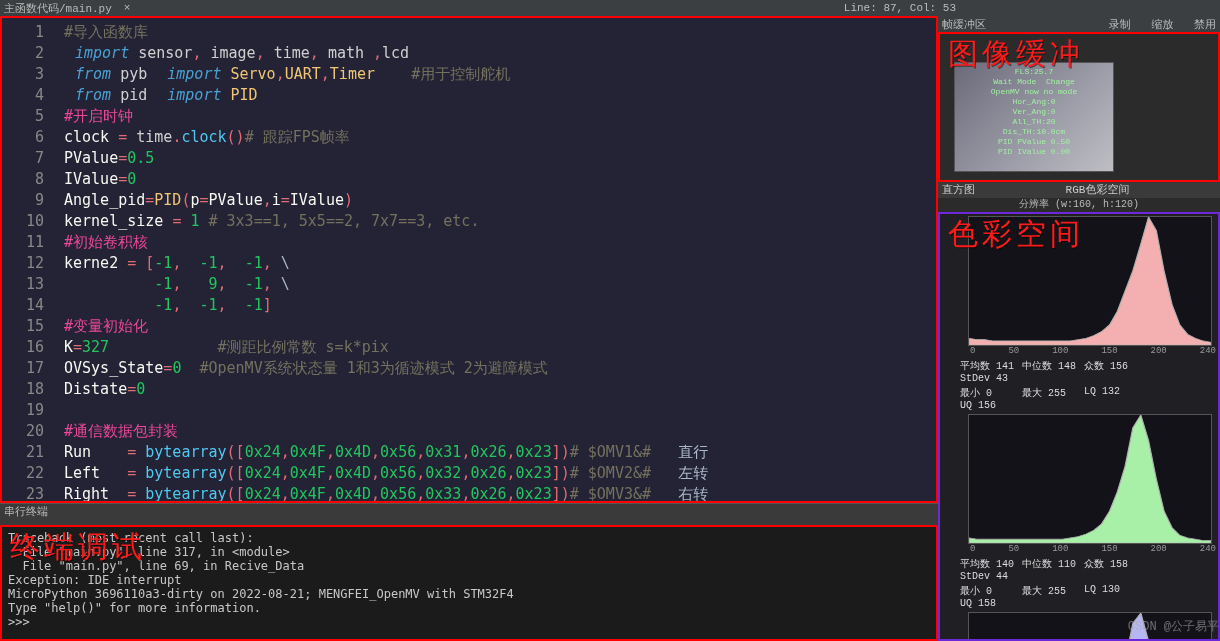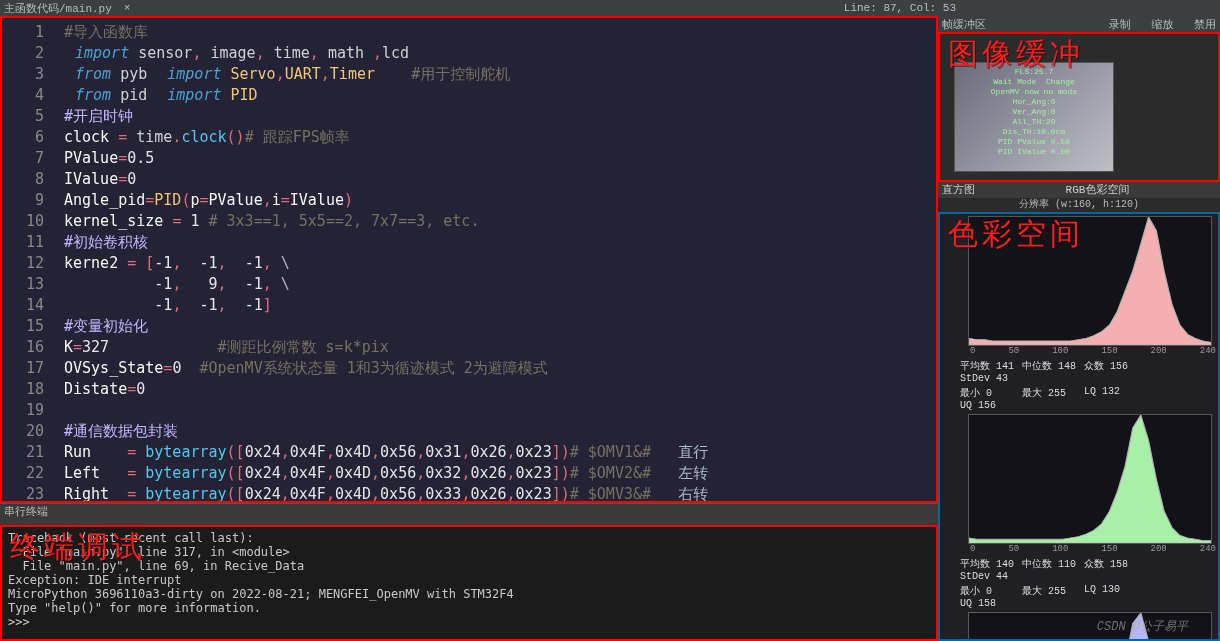--- a/index.html
+++ b/index.html
@@ -64,24 +64,24 @@
   .code {
     padding: 4px 6px;
     white-space: pre;
     font-family: Consolas, monospace;
   }
   .tok-cmt   { color: #75715e; }
   .tok-kw    { color: #4aa0d0; font-style: italic; margin-left: 11px; }
   .tok-mod   { color: #d0d0d0; }
   .tok-cls   { color: #f0c674; }
   .tok-func  { color: #50c8f0; }
-  .tok-num   { color: #e5e5e5; }
+  .tok-num   { color: #22c55e; }
   .tok-op    { color: #e06c75; }
   .tok-var   { color: #f8f8f2; }
-  .tok-cmtcn { color: #c4b5fd; }
+  .tok-cmtcn { color: #ec4899; }
   .tok-chn   { color: #a9b7c6; }
 
   .console-bar {
     height: 22px;
     background: #3a3a3a;
     border-top: 1px solid #555;
     font-size: 11px;
     color: #bbb;
     padding-left: 4px;
     line-height: 16px;
@@ -133,21 +133,21 @@
     padding: 4px;
     font-size: 8px;
     color: #a0f0a0;
     line-height: 10px;
     white-space: pre;
     text-align: center;
   }
   .hist-wrap {
     position: relative;
     flex: 1;
-    border: 2px solid #0369a1;
+    border: 2px solid #6d28d9;
     background: #1f1f24;
     overflow: hidden;
     font-size: 10px;
     color: #ccc;
   }
   .hist {
     position: relative;
     height: 130px;
     margin: 2px 6px 0 28px;
     border: 1px solid #555;
@@ -179,27 +179,26 @@
     font-family: "SimSun","NSimSun",serif;
     font-size: 30px;
     color: #ff1a1a;
     letter-spacing: 4px;
     z-index: 50;
     pointer-events: none;
     text-shadow: 1px 1px 0 rgba(0,0,0,.5);
   }
   .watermark {
     position: absolute;
-    right: 32px;
+    right: 1px;
     bottom: 6px;
     font-size: 12px;
     color: #aaa;
     opacity: .6;
     z-index: 60;
-    font-style: italic;
   }
 </style>
 </head>
 <body>
 
 <div class="topbar">
   <span class="tab">主函数代码/main.py</span>
   <span>×</span>
   <span class="pos">Line: 87, Col: 53</span>
 </div>

